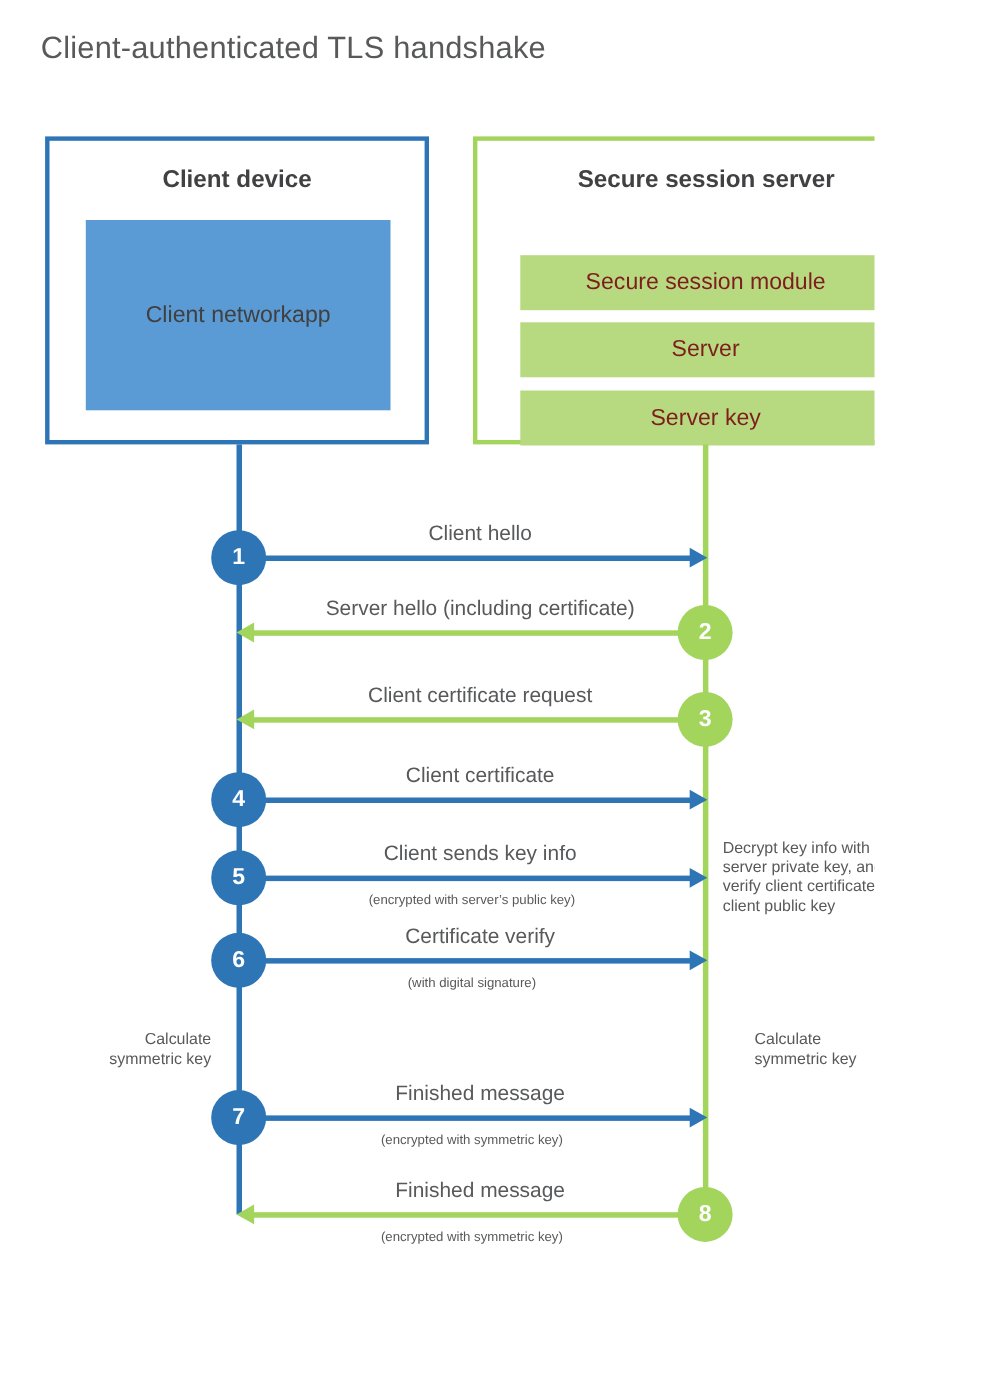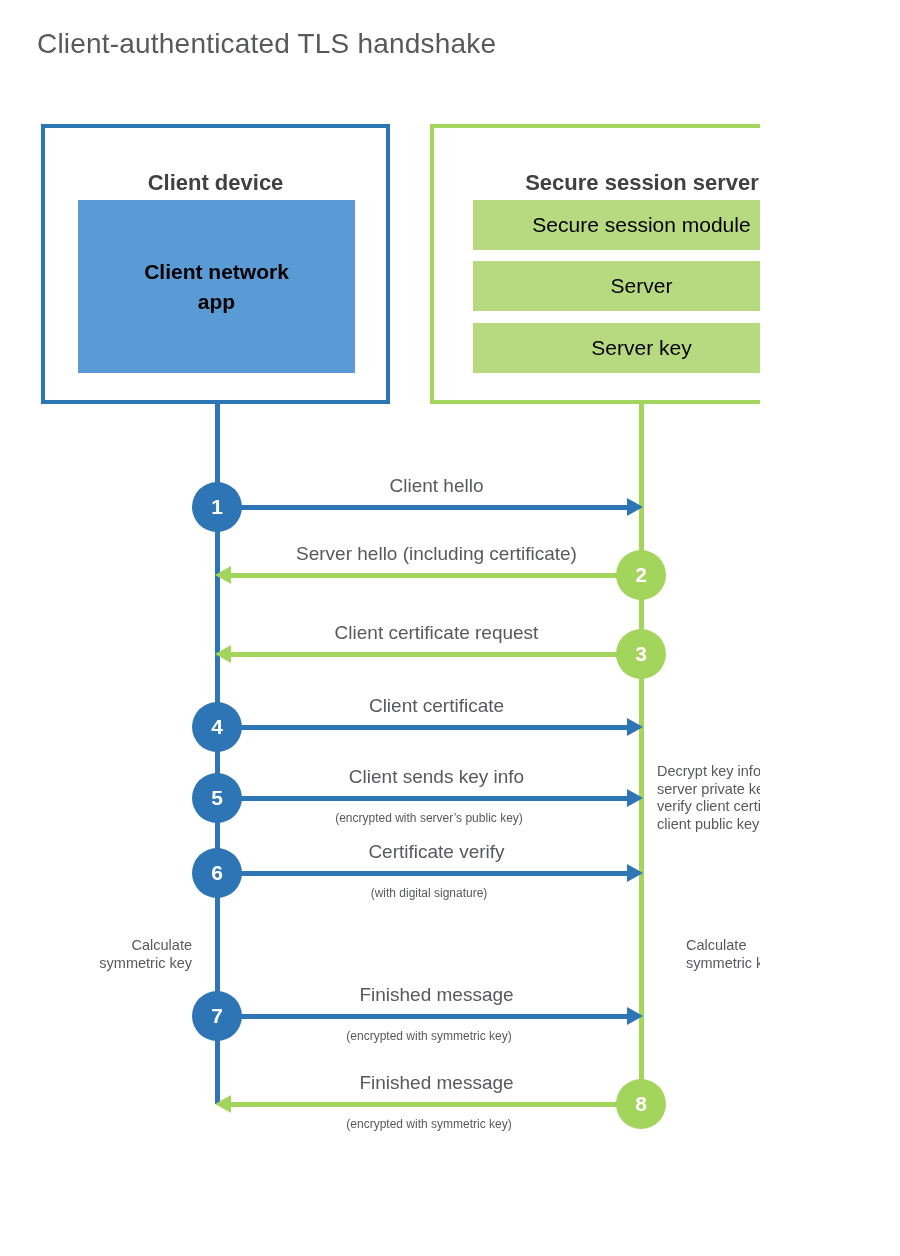--- a/index.html
+++ b/index.html
@@ -1,40 +1,40 @@
 <!DOCTYPE html>
 <html style="--blue-strong: #2e75b6; --blue-light: #5b9bd5; --green-strong: #a3d45c; --green-light: #b7da80; --text-dark: #414042; --text-gray: #58595b;"><head>
 <meta charset="utf-8">
 <style>
   html,body { margin:0; padding:0; background:#fff; }
   .canvas {
     position:relative; width:760px; height:1256px; background:#ffffff;
-    font-family:"Liberation Sans","DejaVu Sans",sans-serif; overflow:hidden;
+    font-family:"Liberation Sans","DejaVu Sans",sans-serif; overflow:hidden;padding-left:35px;
   }
   .page-title {
     position:absolute; left:37px; top:28px;
     font-size:28px; font-weight:300; color:var(--text-gray,#58595b); letter-spacing:0.2px;
   }
   
   .entity-box { position:absolute; top:124px; height:280px; background:#fff; box-sizing:border-box; }
   .client-box { left:41px; width:349px; border:4px solid var(--blue-strong,#2e75b6); }
   .server-box { left:430px; width:424px; border:4px solid var(--green-strong,#a3d45c); }
   .entity-title {
     position:absolute; top:22px; left:0; right:0; text-align:center;
-    font-size:22px; font-weight:bold; color:var(--text-dark,#414042);margin-top:20px;
+    font-size:22px; font-weight:bold; color:var(--text-dark,#414042);
   }
   .client-app {
     position:absolute; left:78px; top:200px; width:277px; height:173px;
-    background:var(--blue-light,#5b9bd5); color:#000000; font-size:21px; line-height:30px;
-    display:flex; flex-direction:column; align-items:center; justify-content:center; text-align:center;font-weight:bold;
+    background:var(--blue-light,#5b9bd5); color:#404040; font-size:21px; line-height:30px;
+    display:flex; flex-direction:row; align-items:center; justify-content:center; text-align:center;
   }
   .server-module {
     position:absolute; left:473px; width:337px; height:50px;
-    background:var(--green-light,#b7da80); color:#000000; font-size:21px;
-    display:flex; align-items:center; justify-content:center; text-align:center;
+    background:var(--green-light,#b7da80); color:#7f1d1d; font-size:21px;
+    display:flex; align-items:center; justify-content:center; text-align:center;margin-top:32px;
   }
   .module-0 { top:200px; } .module-1 { top:261px; } .module-2 { top:323px; }
   
   .vline { position:absolute; top:404px; width:5px; height:700px; }
   .vline-client { left:215px; background:var(--blue-strong,#2e75b6); }
   .vline-server { left:639px; background:var(--green-strong,#a3d45c); }
   
   .msg { position:absolute; left:217px; width:424px; height:0; }
   .msg-1 { top:507px; } .msg-2 { top:575px; } .msg-3 { top:654px; } .msg-4 { top:727px; }
   .msg-5 { top:798px; } .msg-6 { top:873px; } .msg-7 { top:1016px; } .msg-8 { top:1104px; }

